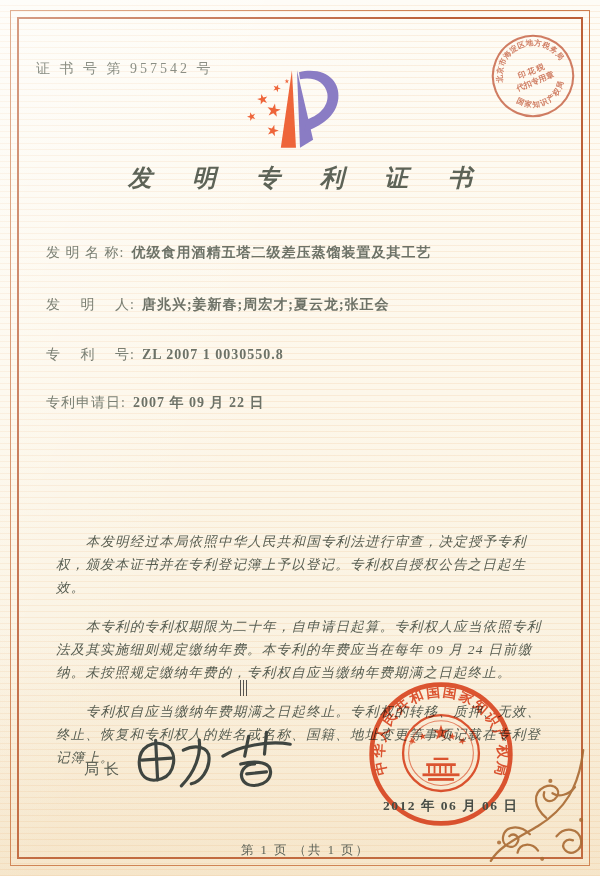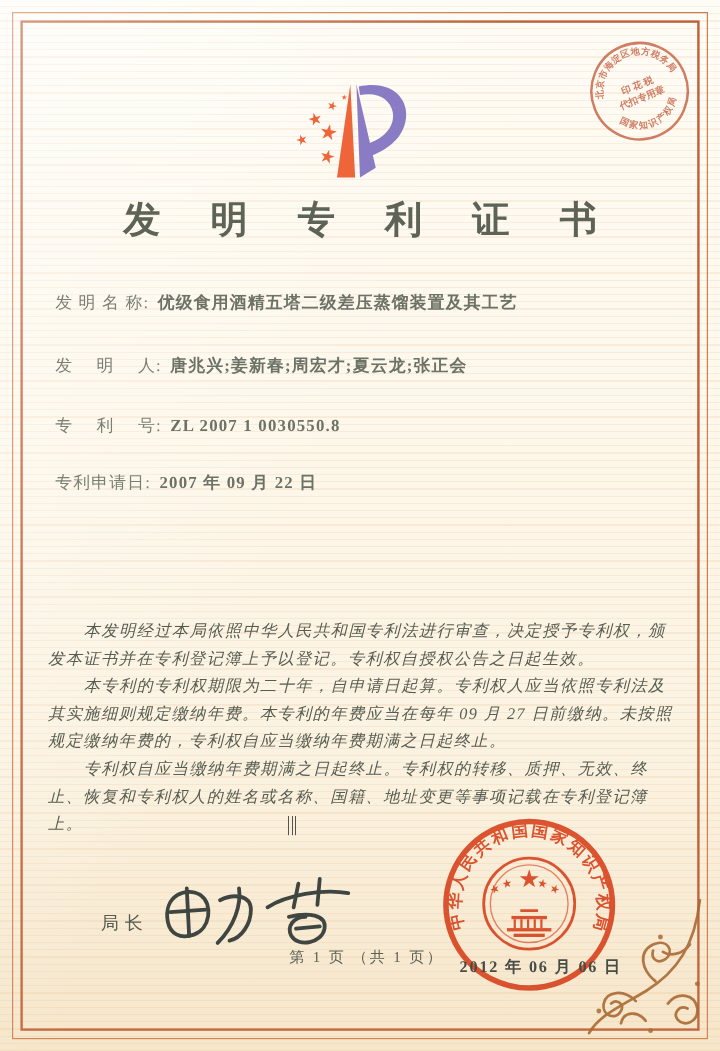--- a/index.html
+++ b/index.html
@@ -11,38 +11,38 @@
       linear-gradient(180deg,#fefcf6 0%,#fdf7ea 45%,#f8eed9 100%);
   }
   .scan-texture{position:absolute;inset:0;pointer-events:none;
     background:linear-gradient(115deg, rgba(255,255,255,0.40), rgba(255,255,255,0) 45%),
                linear-gradient(0deg, rgba(231,178,112,0.14), rgba(0,0,0,0) 28%);}
   .frame{position:absolute;pointer-events:none;}
   .frame-outer{inset:10px;border:1.5px solid #cd7d4e;}
   .frame-inner{inset:17px;border:2.5px solid #bc6038;}
   .cert-number{position:absolute;left:36px;top:60px;font-size:14px;letter-spacing:3px;color:#8b8f85;}
   .logo{position:absolute;left:229px;top:56px;width:142px;height:106px;}
-  .title{position:absolute;left:0;right:0;top:162px;text-align:center;font-size:31px;font-weight:600;
-         letter-spacing:17px;text-indent:17px;color:#5d6357;}
+  .title{position:absolute;left:0;right:0;top:162px;text-align:center;font-size:24px;font-weight:600;
+         letter-spacing:17px;text-indent:17px;color:#5d6357;font-style:italic;}
   .field-row{position:absolute;left:46px;right:30px;white-space:nowrap;font-size:14px;}
   .f-label{color:#7a7f73;letter-spacing:1px;margin-right:7px;}
   .f-value{color:#6d7267;font-weight:600;letter-spacing:1px;}
   .body-text{position:absolute;left:40px;right:36px;top:514px;font-size:13.5px;line-height:23px;
              letter-spacing:1.2px;color:#575d51;font-style:italic;}
-  .body-text p{margin:0;text-indent:2.2em;}
+  .body-text p{margin:16px;text-indent:2.2em;}
   .sig-label{position:absolute;left:84px;top:760px;font-size:15px;letter-spacing:5px;color:#555b50;}
   .sig{position:absolute;left:122px;top:716px;width:188px;height:100px;}
   .issue-seal{position:absolute;left:367px;top:680px;width:148px;height:148px;mix-blend-mode:multiply;opacity:0.95;}
   .seal-date{position:absolute;left:383px;top:797px;font-size:13.5px;font-weight:600;letter-spacing:1.5px;color:#474c45;}
   .tax-stamp{position:absolute;left:487px;top:30px;width:92px;height:92px;transform:rotate(-22deg);
              mix-blend-mode:multiply;opacity:0.85;}
   .corner-flourish{position:absolute;right:12px;bottom:12px;width:104px;height:118px;}
   .barcode{position:absolute;left:240px;top:680px;width:9px;height:16px;
            background:repeating-linear-gradient(90deg,#2c2c2c 0 1px,rgba(0,0,0,0) 1px 3px);opacity:.8;}
-  .footer{position:absolute;left:0;right:34px;top:790px;text-align:center;font-size:12.5px;
+  .footer{position:absolute;left:0;right:34px;top:842px;text-align:center;font-size:12.5px;
           letter-spacing:2px;color:#5c6156;padding-left:45px;}
   svg text{font-family:"Liberation Serif",serif;}
 </style>
 </head>
 <body>
 
 <div class="page">
 
   <div class="frame frame-outer"></div>
   <div class="frame frame-inner"></div>
@@ -58,20 +58,21 @@
       <path d="M88 40 C82 48 72 50 66 46"></path>
     </g>
     <g fill="#a96a33" opacity="0.85">
       <circle cx="64" cy="34" r="2"></circle>
         <circle cx="14" cy="94" r="2"></circle>
       <circle cx="94" cy="72" r="2"></circle>
         <circle cx="56" cy="110" r="2"></circle>
     </g>
   </svg>
 
+  <div class="cert-number">证 书 号 第 957542 号</div>
 
   <svg class="logo" viewBox="0 0 140 105">
     <defs>
       <path id="st" d="M0,-1 L0.2245,-0.309 L0.951,-0.309 L0.3633,0.118 L0.5878,0.809 L0,0.382 L-0.5878,0.809 L-0.3633,0.118 L-0.951,-0.309 L-0.2245,-0.309 Z"></path>
     </defs>
     <g fill="#ee653a">
       <use href="#st" transform="translate(47,32) scale(4) rotate(20)"></use>
       <use href="#st" transform="translate(33,43) scale(5.5) rotate(-15)"></use>
       <use href="#st" transform="translate(44,54) scale(7) rotate(10)"></use>
       <use href="#st" transform="translate(22,60) scale(4.5) rotate(-20)"></use>
@@ -93,21 +94,21 @@
   </div>
   <div class="field-row" style="top:346px">
     <span class="f-label">专　 利　 号:</span><span class="f-value">ZL 2007 1 0030550.8</span>
   </div>
   <div class="field-row" style="top:394px">
     <span class="f-label">专利申请日:</span><span class="f-value">2007 年 09 月 22 日</span>
   </div>
 
   <div class="body-text">
     <p>本发明经过本局依照中华人民共和国专利法进行审查，决定授予专利权，颁发本证书并在专利登记簿上予以登记。专利权自授权公告之日起生效。</p>
-    <p>本专利的专利权期限为二十年，自申请日起算。专利权人应当依照专利法及其实施细则规定缴纳年费。本专利的年费应当在每年 09 月 27 日前缴纳。未按照规定缴纳年费的，专利权自应当缴纳年费期满之日起终止。</p>
+    <p>本专利的专利权期限为二十年，自申请日起算。专利权人应当依照专利法及其实施细则规定缴纳年费。本专利的年费应当在每年 09 月 24 日前缴纳。未按照规定缴纳年费的，专利权自应当缴纳年费期满之日起终止。</p>
     <p>专利权自应当缴纳年费期满之日起终止。专利权的转移、质押、无效、终止、恢复和专利权人的姓名或名称、国籍、地址变更等事项记载在专利登记簿上。</p>
   </div>
 
   <div class="sig-label">局长</div>
   <svg class="sig" viewBox="0 0 190 100">
     <title>田力普</title>
     <g fill="none" stroke="#3f4540" stroke-width="3.2" stroke-linecap="round" stroke-linejoin="round">
       <path d="M18,52 C14,30 34,22 46,30 C56,37 54,58 40,63 C28,67 20,62 18,52 Z"></path>
       <path d="M20,44 L50,42"></path>
       <path d="M34,24 L36,64"></path>

